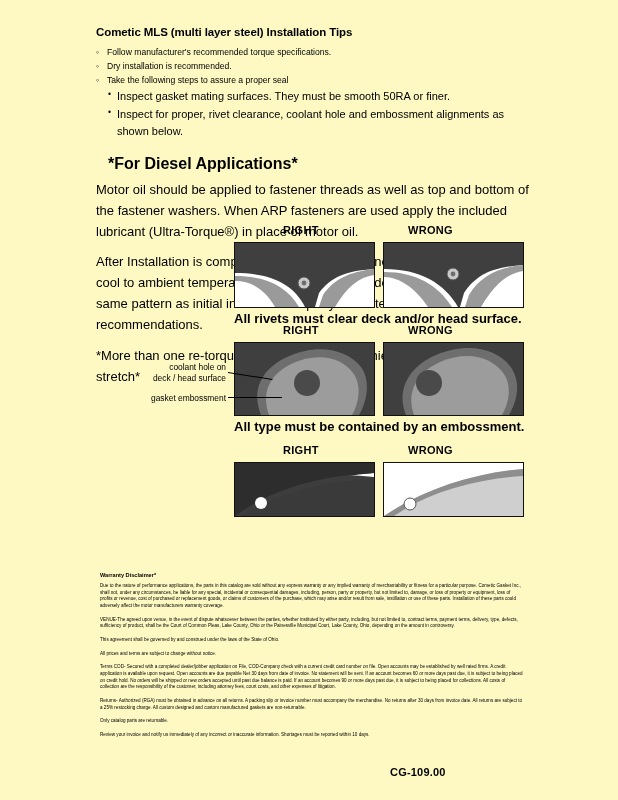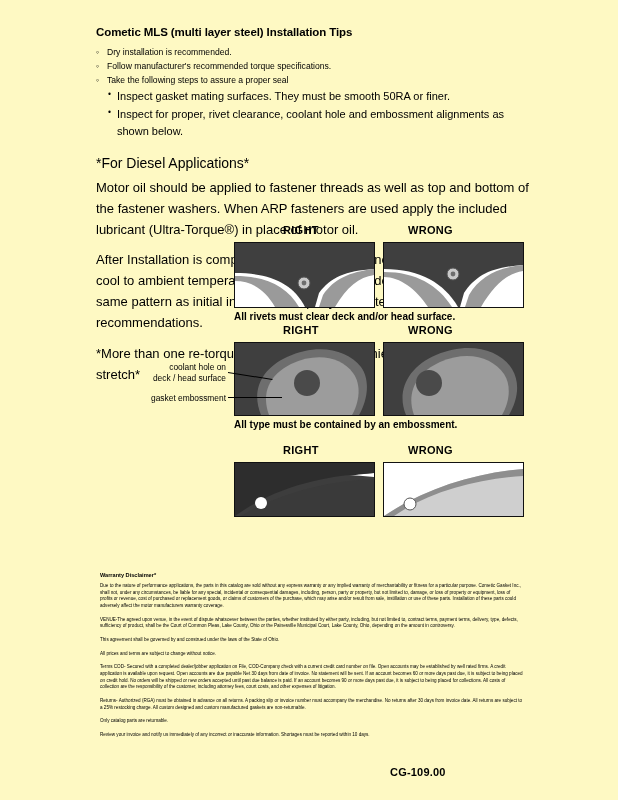--- a/index.html
+++ b/index.html
@@ -64,23 +64,23 @@
     position: relative;
   }
   ul.subbullets > li::before {
     content: "\2022";
     position: absolute;
     left: 0;
     top: 0;
     font-size: 8.6px;
   }
   h2.subtitle {
-    font-size: 14px;
-    font-weight: normal;
-    margin: 14px 0 6px 0;
+    font-size: 16px;
+    font-weight: bold;
+    margin: 14px 0 6px 12px;
   }
   p.para {
     font-size: 13px;
     line-height: 1.62;
     margin: 0 0 9px 0;
   }
   p.para.last {
     margin-bottom: 0;
   }
 
@@ -96,21 +96,21 @@
     width: 618px;
   }
   .fig-label {
     position: absolute;
     font-size: 11px;
     font-weight: bold;
     letter-spacing: 0.3px;
   }
   .fig-caption {
     position: absolute;
-    font-size: 10px;
+    font-size: 13px;
     font-weight: bold;
   }
   .panel {
     position: absolute;
     border: 1px solid #111;
     overflow: hidden;
     background: #fff;
   }
   .callout-text {
     position: absolute;
@@ -153,22 +153,22 @@
 </style>
 </head>
 <body>
 
 <div class="page">
 
   <div class="content">
     <h1 class="title">Cometic MLS (multi layer steel) Installation Tips</h1>
 
     <ul class="bullets">
+      <li>Follow manufacturer's recommended torque specifications.</li>
       <li>Dry installation is recommended.</li>
-      <li>Follow manufacturer's recommended torque specifications.</li>
       <li>Take the following steps to assure a proper seal</li>
     </ul>
     <ul class="subbullets">
       <li>Inspect gasket mating surfaces.  They must be smooth 50RA or finer.</li>
       <li>Inspect for proper, rivet clearance, coolant hole and embossment alignments as shown below.</li>
     </ul>
 
     <h2 class="subtitle">*For Diesel Applications*</h2>
     <p class="para">Motor oil should be applied to fastener threads as well as top and bottom of the fastener washers.  When ARP fasteners are used apply the included lubricant (Ultra-Torque®) in place of motor oil.</p>
     <p class="para">After Installation is complete, heat cycle the engine then let it completely cool to ambient temperature. Re-torque the cylinder head fasteners in the same pattern as initial installation or per your fastener manufacturer's recommendations.</p>

